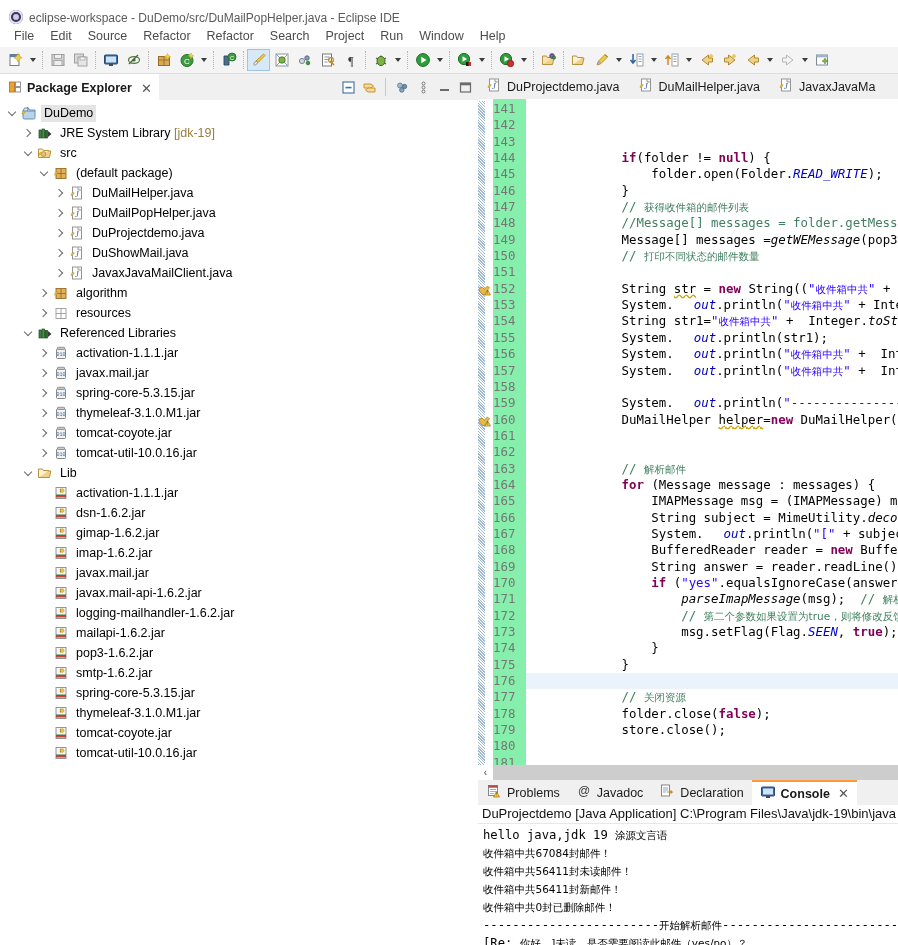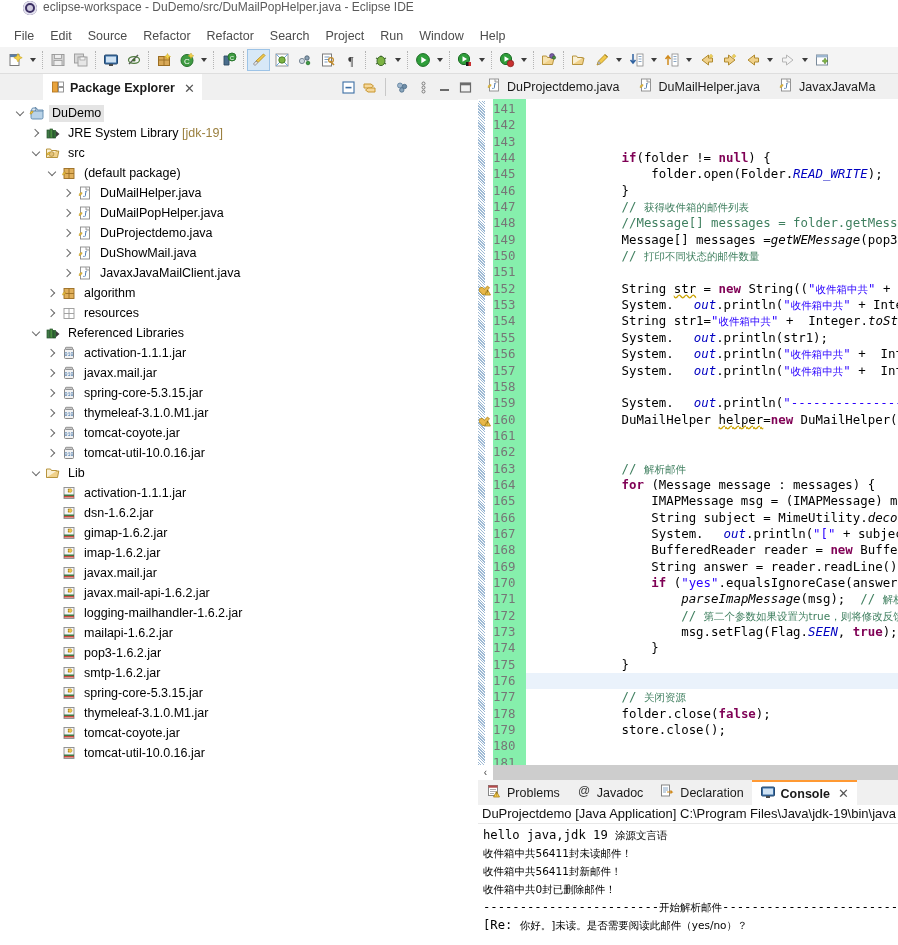--- a/index.html
+++ b/index.html
@@ -8,22 +8,22 @@
     width: 898px; height: 945px;
     overflow: hidden;
     background: #ffffff;
     font-family: "Liberation Sans", sans-serif;
     -webkit-font-smoothing: antialiased;
   }
   #app { position: relative; width: 898px; height: 945px; background: #f0f0f0; }
 
   
   .titlebar {
-    height: 25px; display: flex; align-items: flex-start;
-    background: #ffffff; padding-left: 22px;
+    height: 25px; display: flex; align-items: flex-end;
+    background: #ffffff; padding-left: 8px;
   }
   .titlebar .app-icon {
     width: 16px; height: 16px; margin-right: 5px; flex: none;
     position: relative;
   }
   .titlebar .app-icon .ring {
     position: absolute; left: 1px; top: 1px; width: 14px; height: 14px;
     border-radius: 50%; background: #3b2f63;
     box-shadow: inset 0 0 0 2px #e3e1ef;
   }
@@ -65,21 +65,21 @@
   .tb-divider { width: 1px; height: 18px; background: #c8c8c8; margin: 0 4px; flex:none;}
 
   
   .body-row { display: flex; height: 873px; background: #f0f0f0; }
 
   
   .left-pane { width: 478px; flex: none; display: flex; flex-direction: column;
                background: #ffffff; }
   .view-tabbar {
     height: 26px; display: flex; align-items: stretch;
-    background: #f0f0f0; position: relative; padding-left: 43px;
+    background: #f0f0f0; position: relative;
   }
   .view-tab {
     display: flex; align-items: center; gap: 5px;
     padding: 0 7px 0 8px; background: #ffffff;
     font-size: 12.5px; color: #1a1a1a; font-weight: bold;
     border-top: 2px solid #ffffff;
   }
   .view-tab .tab-close {
     font-size: 13px; color: #555; margin-left: 4px; font-weight: normal;
   }
@@ -89,21 +89,21 @@
   }
   .mini-btn { width: 18px; height: 18px; display:flex; align-items:center;
               justify-content:center; flex:none; }
 
   .tree {
     flex: 1; overflow: hidden; background: #ffffff;
     padding-top: 3px; font-size: 12.5px; color: #000;
   }
   .trow {
     height: 20px; display: flex; align-items: center; white-space: nowrap;
-    padding-left: 12px;
+    padding-left: 4px;
   }
   .trow.selected .tlabel { background: #e4e4e4; }
   .twist {
     width: 16px; flex: none; display: flex; align-items: center;
     justify-content: center; color: #767676; font-size: 10px;
   }
   .twist .chev-r, .twist .chev-d {
     display: inline-block; width: 6px; height: 6px;
     border-right: 1.6px solid #6a6a6a; border-bottom: 1.6px solid #6a6a6a;
   }
@@ -1125,20 +1125,21 @@
                   <rect x="3" y="4.5" width="10" height="6" fill="#cfe2f3"></rect>
                   <rect x="6" y="12" width="4" height="2" fill="#4a4a4a"></rect>
                 </svg></span>
               <span>Console</span>
               <span class="tab-close">✕</span>
             </div>
           </div>
         <div class="console-header">DuProjectdemo [Java Application] C:\Program Files\Java\jdk-19\bin\java</div>
         <div class="console-body" id="console-body">
             <div class="cl"><span>hello java,jdk 19 </span><span class="cjk">涂源文言语</span></div>
+            <div class="cl"><span class="cjk">收件箱中共67084封邮件！</span></div>
             <div class="cl"><span class="cjk">收件箱中共56411封未读邮件！</span></div>
             <div class="cl"><span class="cjk">收件箱中共56411封新邮件！</span></div>
             <div class="cl"><span class="cjk">收件箱中共0封已删除邮件！</span></div>
             <div class="cl"><span>------------------------</span><span class="cjk">开始解析邮件</span><span>-------------------------</span></div>
             <div class="cl"><span>[Re: </span><span class="cjk">你好。]未读。是否需要阅读此邮件（yes/no）？</span></div>
           </div>
       </div>
     </div>
   </div>
 </div>

